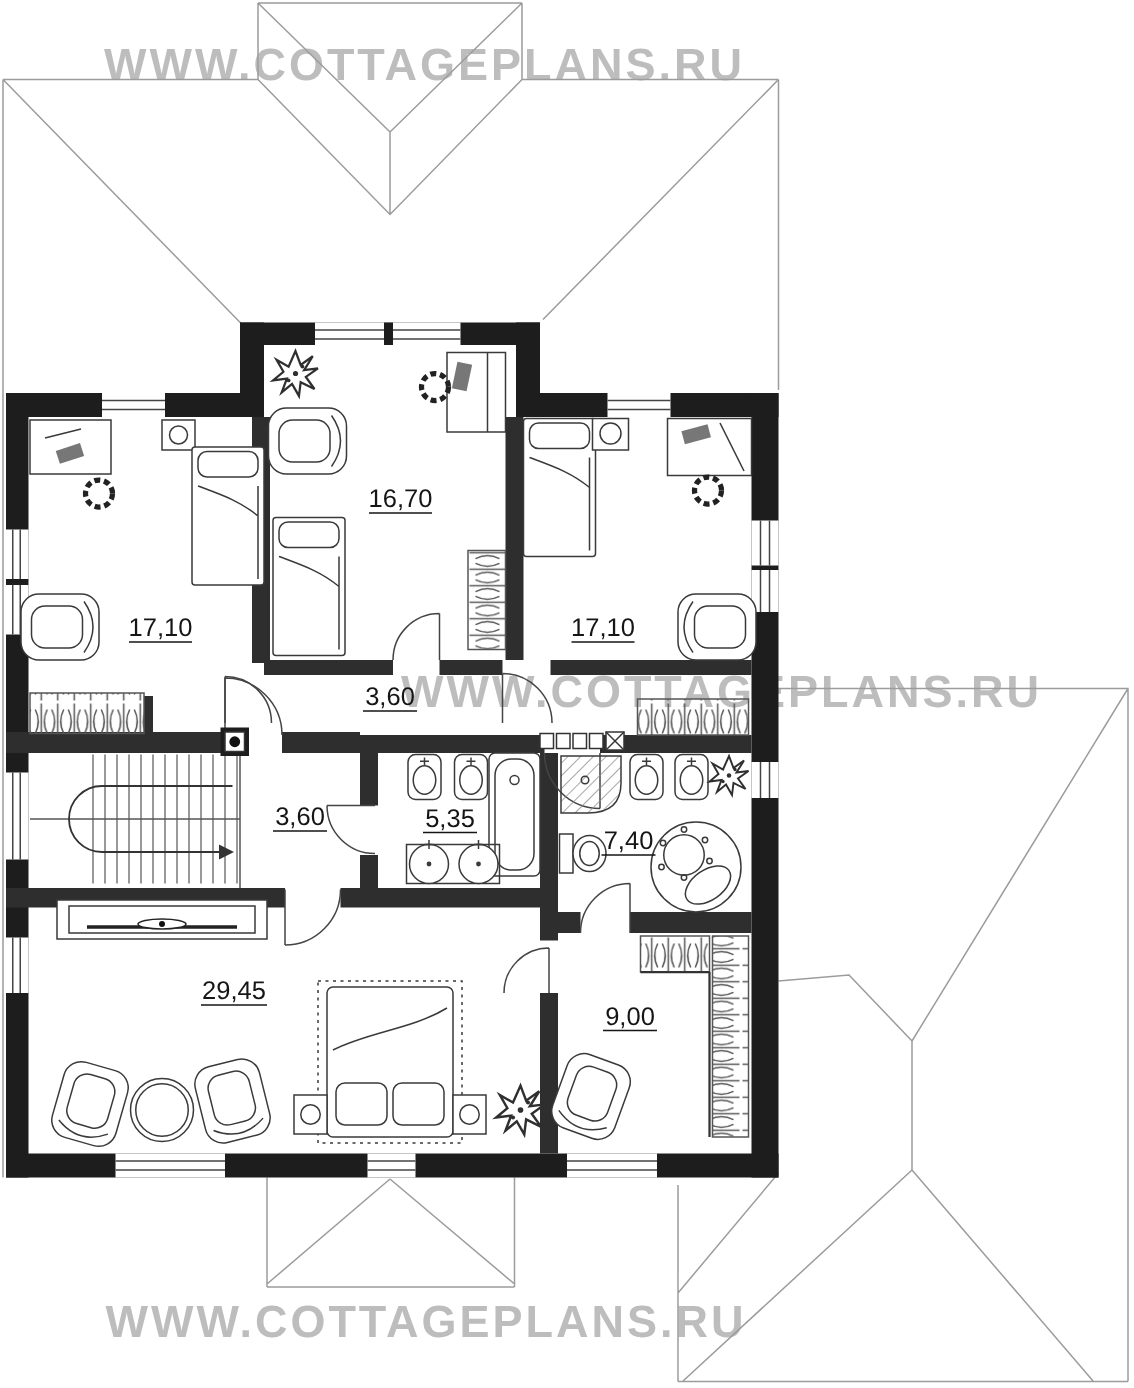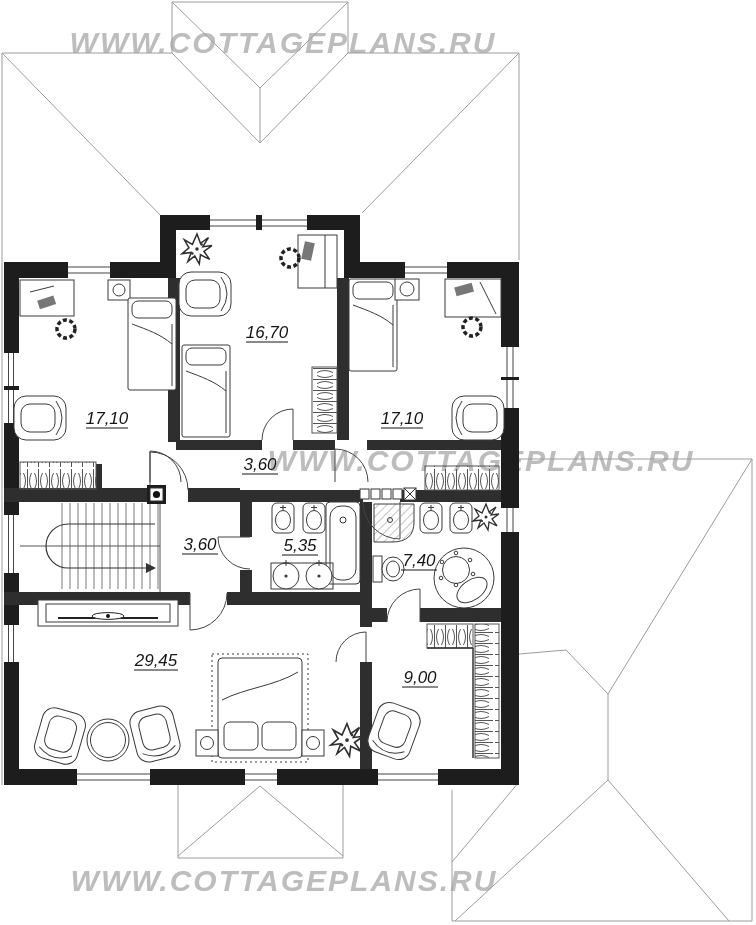--- a/index.html
+++ b/index.html
@@ -1,17 +1,17 @@
 <!DOCTYPE html>
 <html><head>
 <meta charset="utf-8">
 <style>
   html,body{margin:0;padding:0;background:#ffffff;}
   #stage{position:relative;width:756px;height:925px;background:#ffffff;overflow:hidden;
-         font-family:"Liberation Sans", sans-serif;font-style:italic;}
+         font-family:"Liberation Sans", sans-serif;}
   svg{position:absolute;left:0;top:0;}
   .room-label{font-family:"Liberation Sans", sans-serif;font-size:17px;fill:#151515;}
   .watermark{font-family:"Liberation Sans", sans-serif;font-weight:bold;font-size:30px;
              fill:#adadad;letter-spacing:2px;opacity:.8;}
   .furn{stroke:#3a3a3a;fill:#ffffff;stroke-width:1;}
   .thin{stroke:#3a3a3a;fill:none;stroke-width:1;}
 </style>
 </head>
 <body>
 

